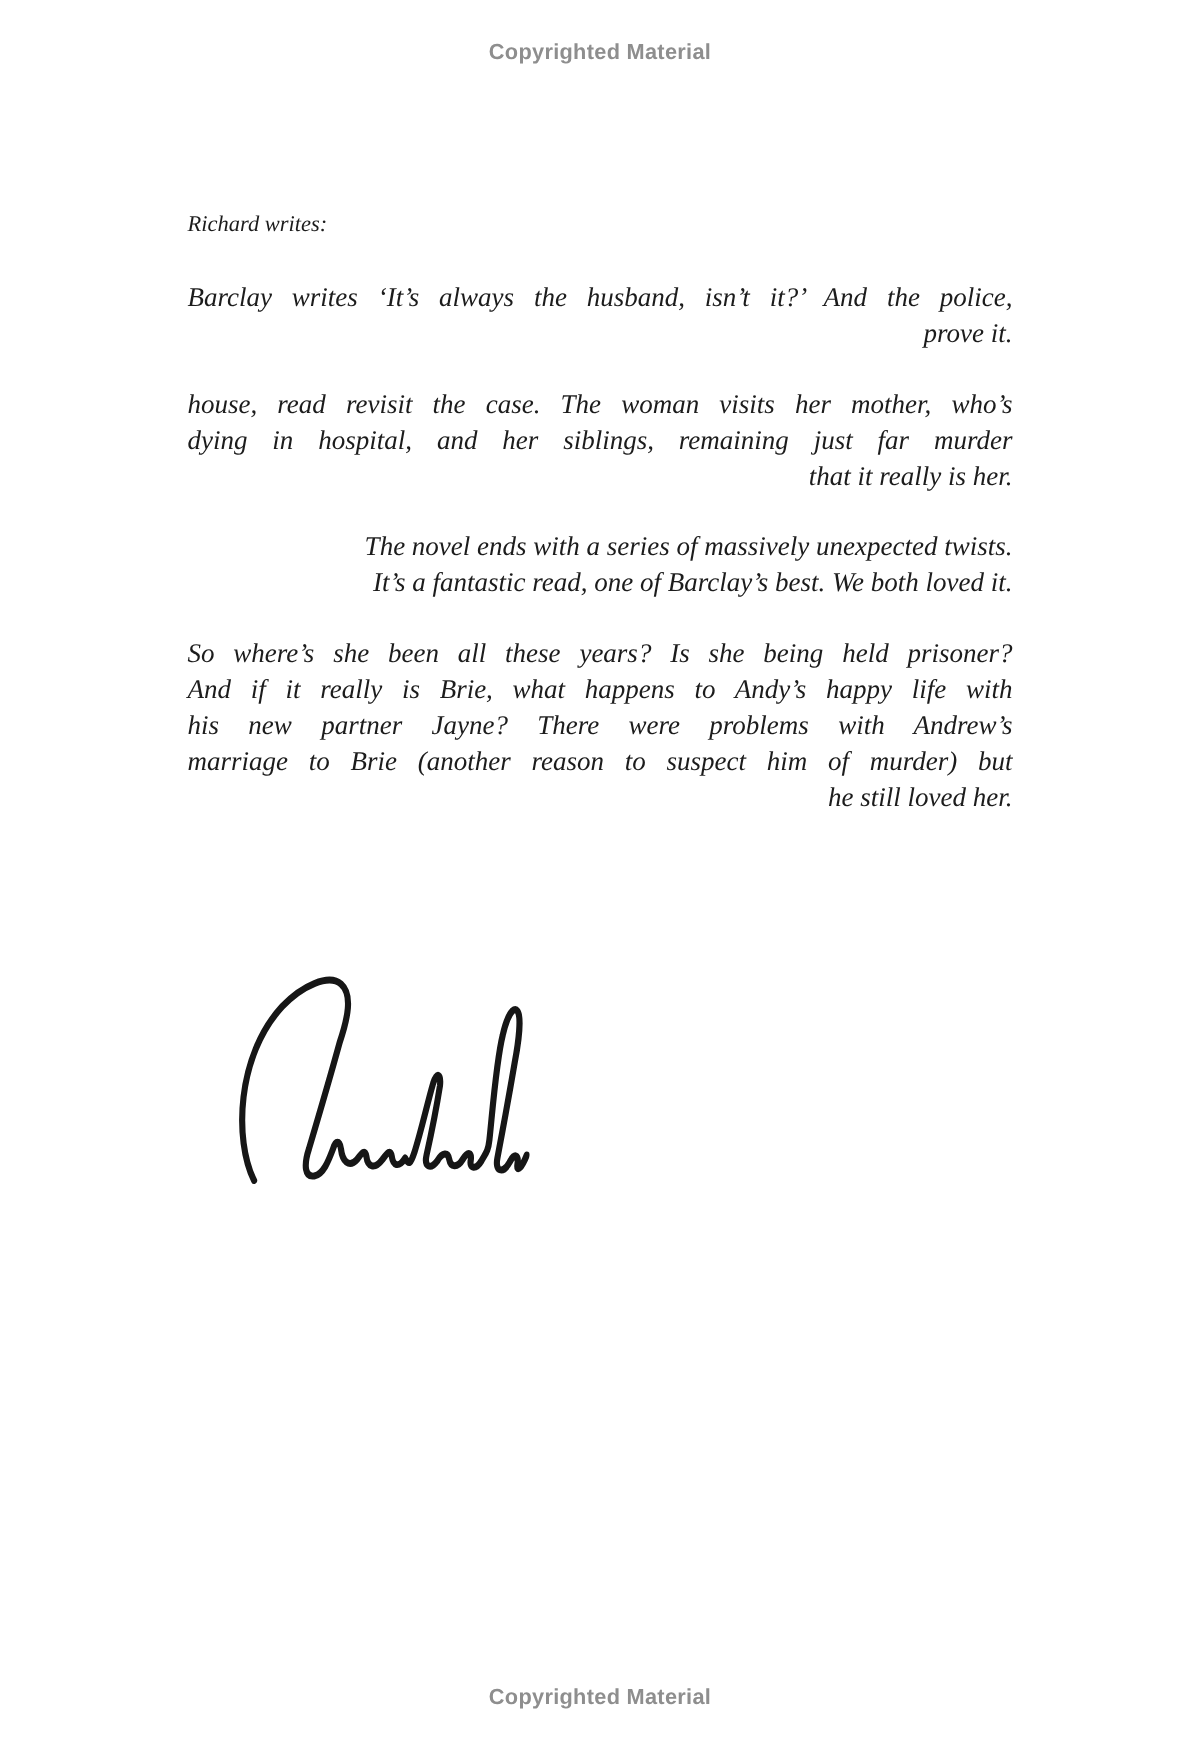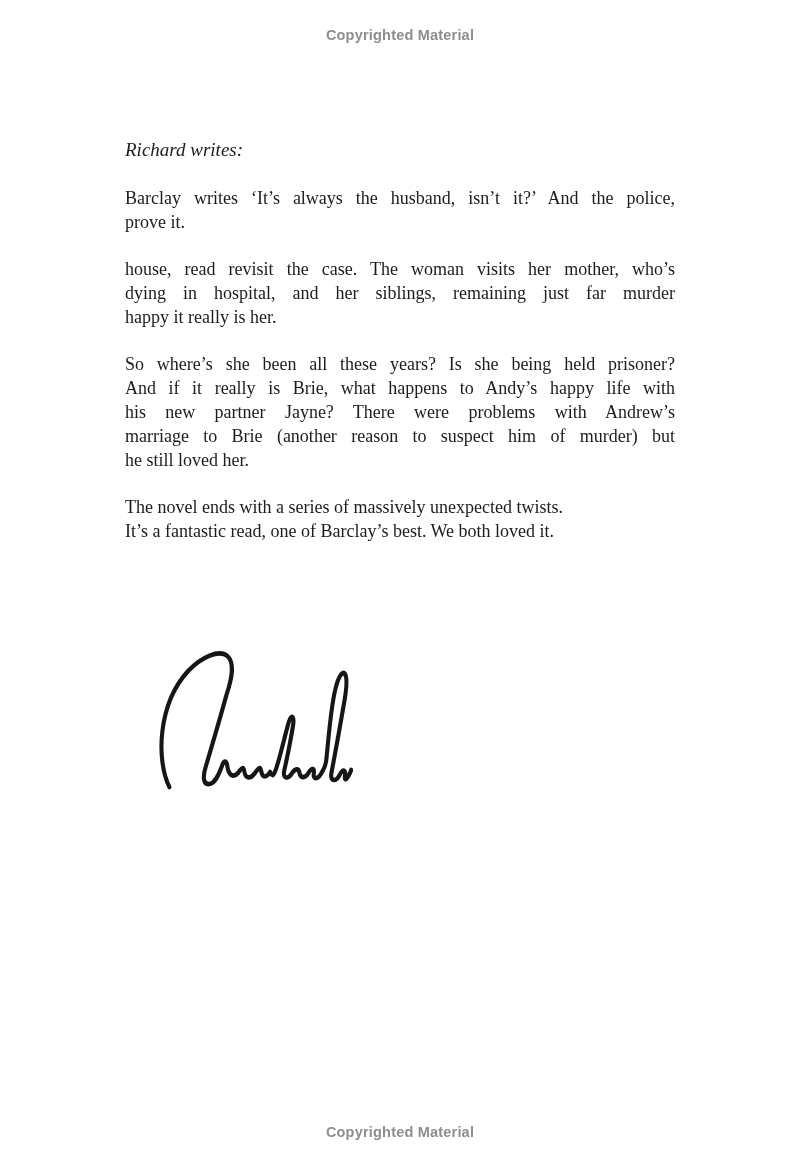--- a/index.html
+++ b/index.html
@@ -33,30 +33,31 @@
     position: absolute;
     left: 125px;
     top: 138px;
     width: 550px;
     color: #1c1c1c;
     font-size: 18px;
     line-height: 24px;
   }
   .heading {
     font-style: italic;
-    font-size: 19px;
+    font-size: 15px;
     line-height: 24px;
     margin: 0 0 24px 0;
   }
   .para {
     margin: 0 0 23px 0;
+    font-style: italic;
   }
   .para:last-child { margin-bottom: 0; }
   .tline {
-    text-align: left;
+    text-align: right;
     white-space: normal;
   }
   .tline.just {
     text-align: justify;
     text-align-last: justify;
   }
   .signature {
     position: absolute;
     left: 148px;
     top: 646px;
@@ -75,32 +76,32 @@
   <div class="body-text">
     <div class="heading">Richard writes:</div>
     <div>
         <div class="para">
           <div class="tline just">Barclay writes ‘It’s always the husband, isn’t it?’ And the police,</div>
           <div class="tline">prove it.</div>
         </div>
         <div class="para">
           <div class="tline just">house, read revisit the case. The woman visits her mother, who’s</div>
           <div class="tline just">dying in hospital, and her siblings, remaining just far murder</div>
-          <div class="tline">happy it really is her.</div>
+          <div class="tline">that it really is her.</div>
+        </div>
+        <div class="para">
+          <div class="tline">The novel ends with a series of massively unexpected twists.</div>
+          <div class="tline">It’s a fantastic read, one of Barclay’s best. We both loved it.</div>
         </div>
         <div class="para">
           <div class="tline just">So where’s she been all these years? Is she being held prisoner?</div>
           <div class="tline just">And if it really is Brie, what happens to Andy’s happy life with</div>
           <div class="tline just">his new partner Jayne? There were problems with Andrew’s</div>
           <div class="tline just">marriage to Brie (another reason to suspect him of murder) but</div>
           <div class="tline">he still loved her.</div>
-        </div>
-        <div class="para">
-          <div class="tline">The novel ends with a series of massively unexpected twists.</div>
-          <div class="tline">It’s a fantastic read, one of Barclay’s best. We both loved it.</div>
         </div>
       </div>
   </div>
 
   <div class="signature" aria-label="Richard">
     <svg viewBox="0 0 230 148" preserveAspectRatio="none">
       <path d="M 24 141
                C 9 114, 11 58, 45 25
                C 60 11, 80 3, 89 10
                C 98 17, 94 33, 88 49

